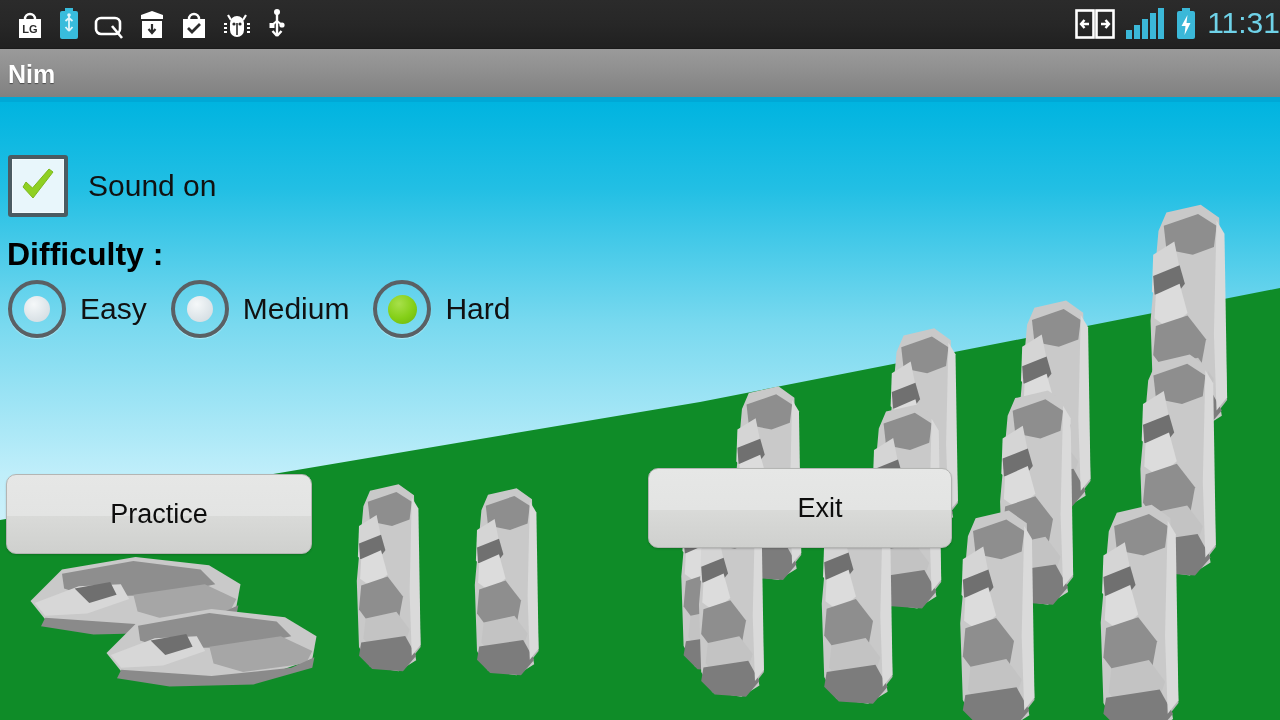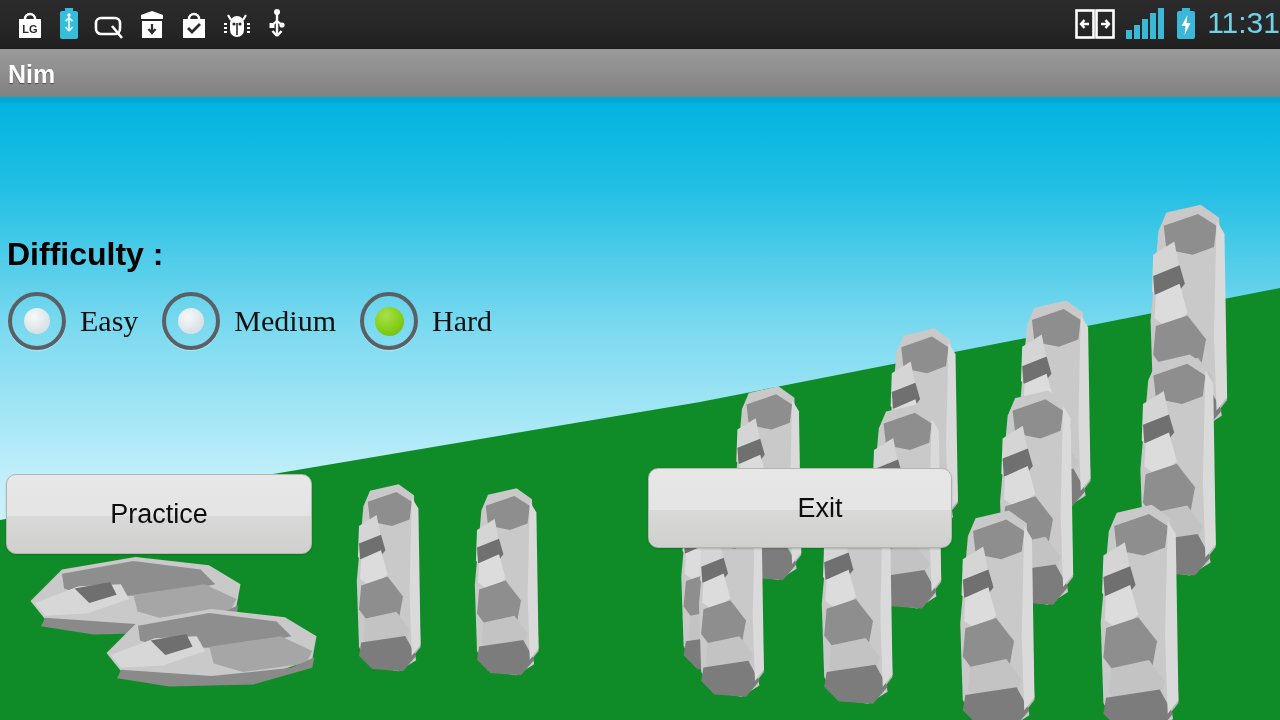--- a/index.html
+++ b/index.html
@@ -68,22 +68,22 @@
   }
   #sound-checkbox svg { position:absolute; left:4px; top:4px; }
   #sound-label { font-size:30px; color:#111; }
 
   
   #difficulty-label {
     position:absolute; left:7px; top:134px;
     font-size:32px; font-weight:bold; color:#000000;
   }
   #difficulty-group {
-    position:absolute; left:8px; top:190px;
-    display:flex; align-items:center;font-family:Liberation Serif, serif;
+    position:absolute; left:8px; top:178px;
+    display:flex; align-items:center;
   }
   .radio-opt { display:flex; align-items:center; }
   .radio {
     width:58px; height:58px; border-radius:50%;
     border:4px solid #5a6064; background:transparent;
     display:flex; align-items:center; justify-content:center;
     box-shadow:0 1px 1px rgba(255,255,255,.4);
   }
   .radio .dot { width:26px; height:26px; border-radius:50%; }
   .radio.off .dot { background:radial-gradient(circle at 38% 32%,#f5f8f9 0%,#dfe6ea 55%,#cfd8dd 100%); }
@@ -282,20 +282,28 @@
         <use href="#moai-fallen"></use>
       </g>
     <g transform="translate(96,488) scale(1.05)">
         <use href="#moai-fallen"></use>
       </g>
   </svg>
 </div>
 
 <div id="ui">
 
+  <div id="sound-row">
+    <div id="sound-checkbox">
+      <svg width="44" height="46" viewBox="0 0 44 46">
+        <path d="M7 24 L17 35 L37 9 L33 6 L16.5 25 L10 19 Z" fill="#8fd022" stroke="#7cb81c" stroke-width="1"></path>
+      </svg>
+    </div>
+    <span id="sound-label">Sound on</span>
+  </div>
 
   <div id="difficulty-label">Difficulty :</div>
 
   <div id="difficulty-group">
     <div class="radio-opt">
       <span class="radio off">
           <span class="dot"></span>
         </span>
       <span class="radio-label">Easy</span>
     </div>

